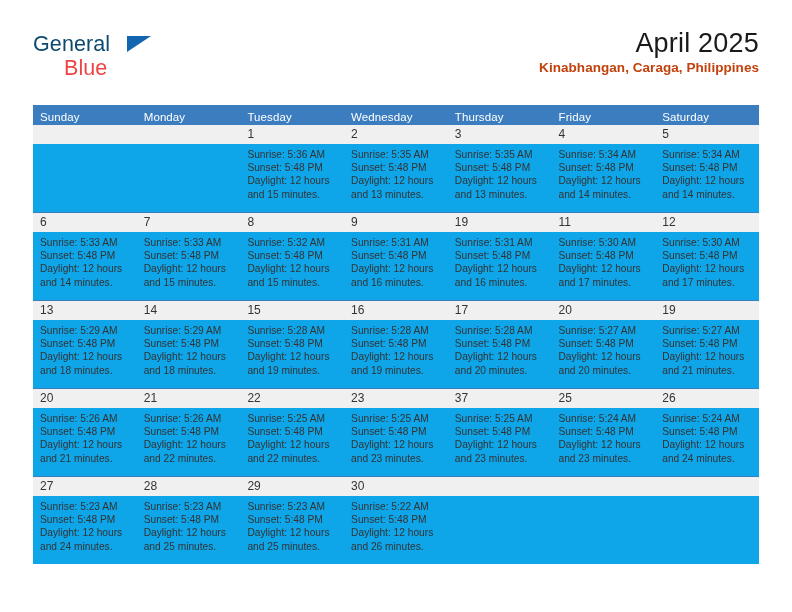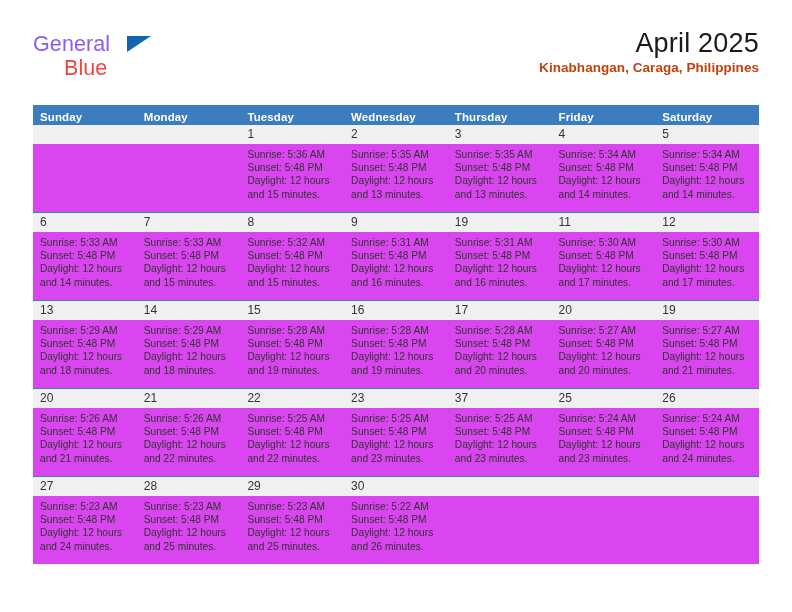--- a/index.html
+++ b/index.html
@@ -34,21 +34,21 @@
 
   .logo {
     position: relative;
     width: 150px;
     height: 58px;
     padding-top: 6px;
     user-select: none;
   }
   .logo-general {
     font-size: 21.5px;
-    color: #8b5cf6;
+    color: #0c4a6e;
     letter-spacing: 0.1px;
     line-height: 1;
     display: inline-block;
   }
   .logo-blue {
     font-size: 21.5px;
     color: #ef4444;
     letter-spacing: 0.1px;
     line-height: 1;
     display: block;
@@ -91,21 +91,21 @@
     top: 105px;
     width: 726px;
     border-collapse: collapse;
     table-layout: fixed;
   }
 
   .cal th {
     background: #3b7dbf;
     color: #ffffff;
     font-size: 11.5px;
-    font-weight: bold;
+    font-weight: normal;
     text-align: left;
     padding: 5px 0 1px 7px;
     height: 20px;
     letter-spacing: 0.1px;
   }
 
   .cal td {
     vertical-align: top;
     width: 103.7px;
     padding: 0;
@@ -119,21 +119,21 @@
     color: #333333;
     padding: 3px 0 3px 7px;
     height: 19px;
     line-height: 13px;
   }
   .daynum.empty { background: #f0f0f0; }
 
   .cellbody {
     padding: 4px 6px 0 7px;
     height: 68px;
-    background: #d946ef;
+    background: #0ea5e9;
   }
 
   .info-line {
     font-size: 10.2px;
     color: #333333;
     line-height: 13.2px;
     white-space: nowrap;
   }
 </style>
 </head>

